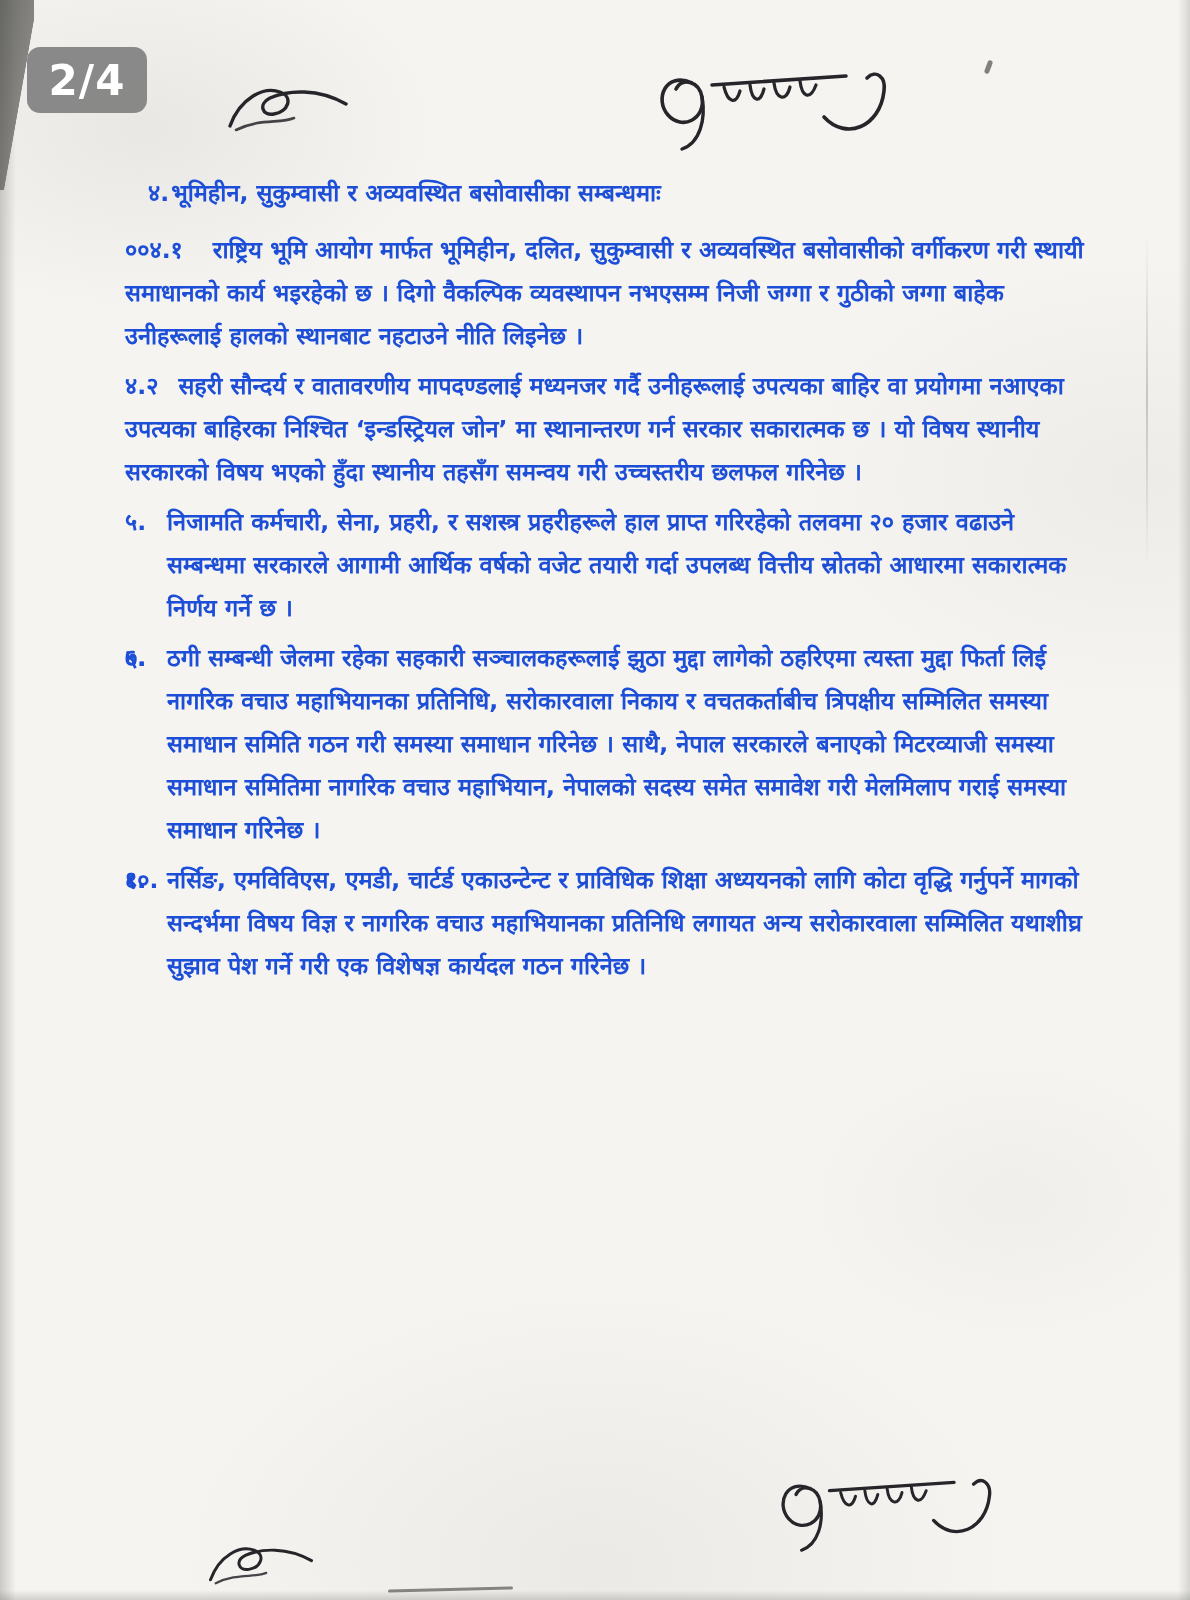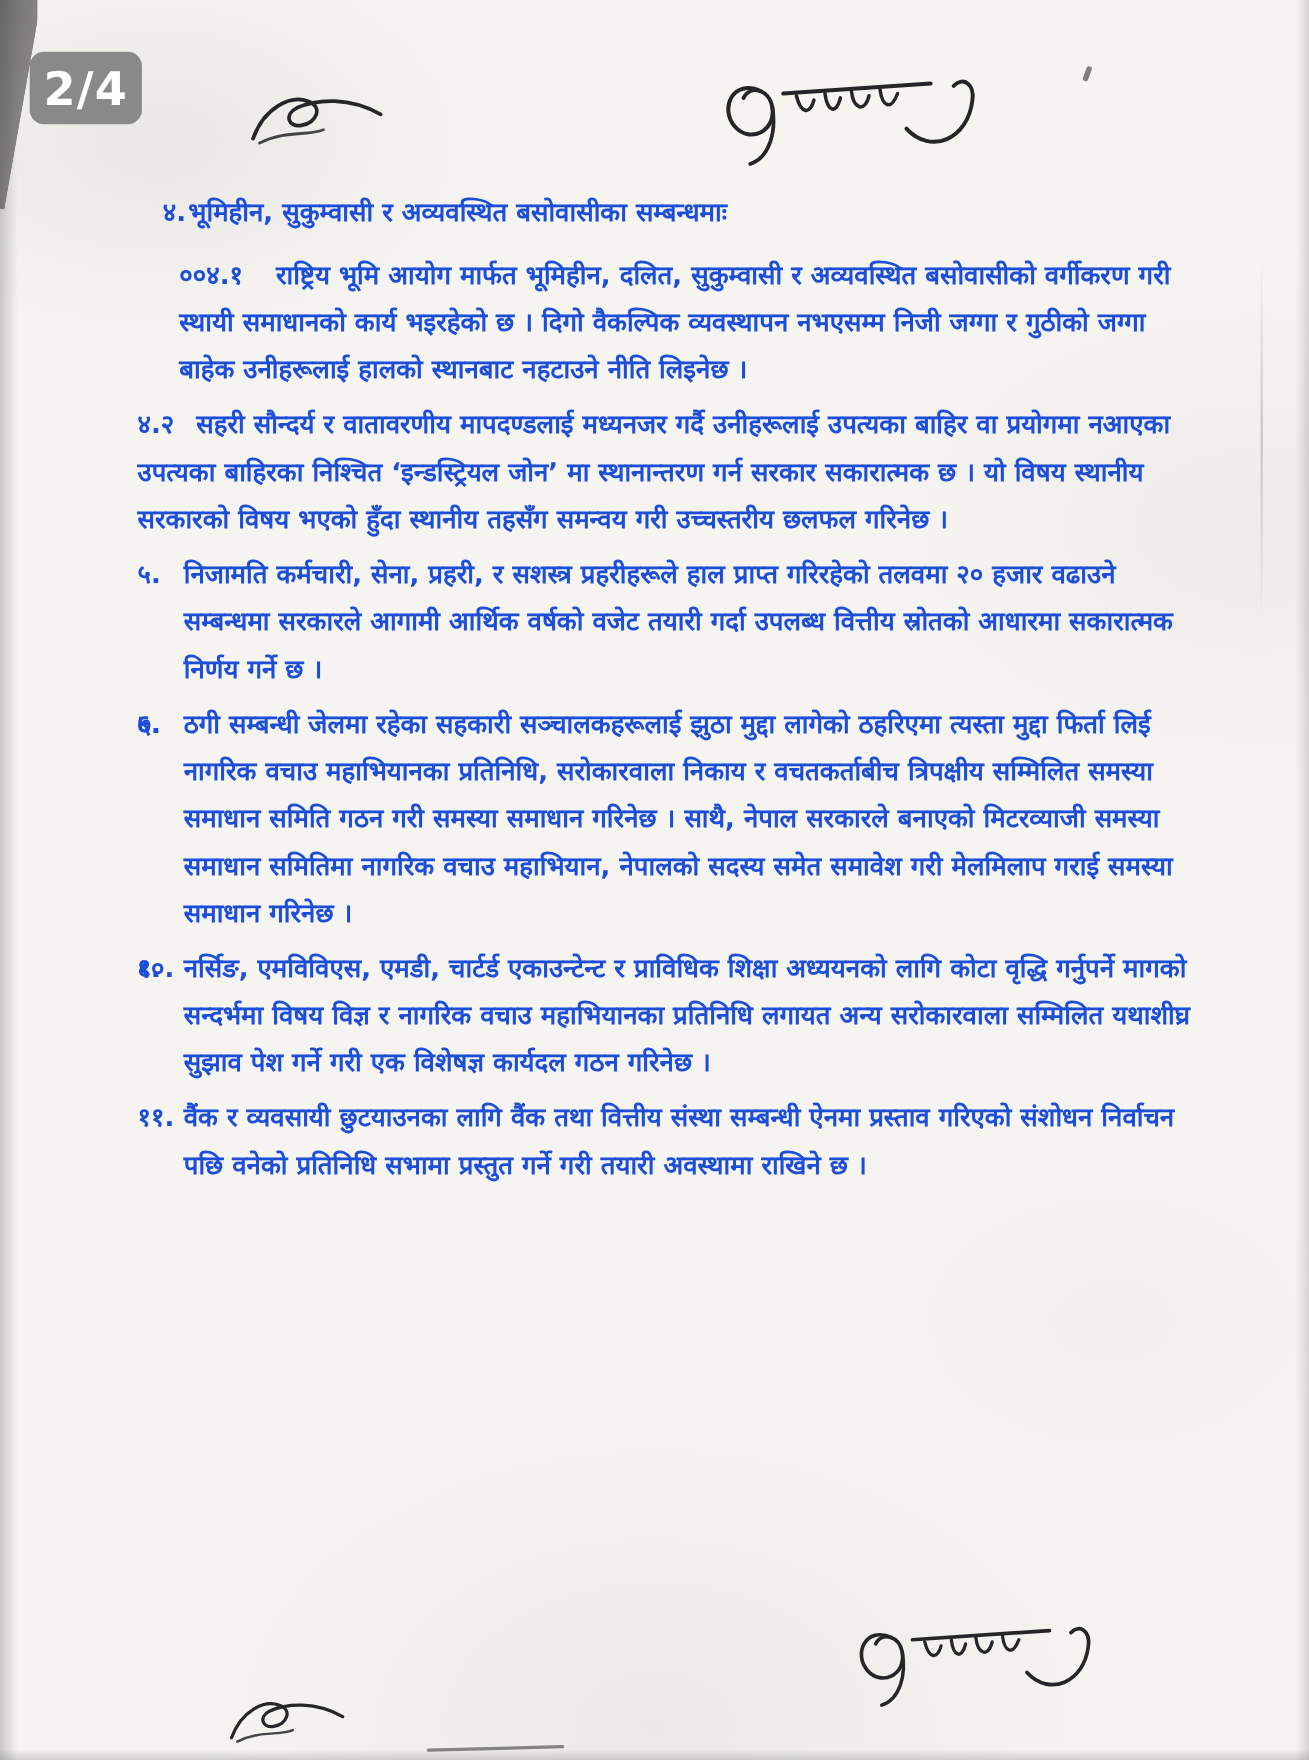--- a/index.html
+++ b/index.html
@@ -33,36 +33,36 @@
   }
   .edge-bottom {
     position:absolute; left:0; bottom:0; width:1190px; height:10px;
     background:linear-gradient(0deg, rgba(100,100,96,.25), transparent);
   }
   .crease-right {
     position:absolute; left:1146px; top:235px; width:2px; height:330px;
     background:linear-gradient(180deg, transparent, rgba(120,118,112,.35), transparent);
   }
   .page-badge {
-    position:absolute; left:27px; top:47px; width:102px; height:66px;
+    position:absolute; left:27px; top:47px; width:120px; height:66px;
     background:rgba(128,128,128,.92); border-radius:13px;
     display:flex; align-items:center; justify-content:center;
     color:#fff; font-size:42px; font-weight:bold; letter-spacing:1px;
   }
   .doc-body {
     position:absolute; left:125px; top:172px; width:965px;
     font-size:23.5px; line-height:43px; font-weight:600;
     color:#1d4ed8; text-align:left;
   }
   .doc-heading { margin:0 0 14px 23px; }
   .doc-heading .num { margin-right:2px; }
   .item { position:relative; margin-bottom:7px; }
   .item.main { padding-left:42px; }
   .item.main > .num { position:absolute; left:0; top:0; }
-  .item.sub1 { margin-left:38px; }
+  .item.sub1 { }
   .item.sub1 > .num { margin-right:30px; }
   .item.sub2 { }
   .item.sub2 > .num { margin-right:20px; }
   .sig { position:absolute; pointer-events:none; }
   .sig svg path { fill:none; stroke:#26262a; stroke-linecap:round; stroke-linejoin:round; }
   .sig-top-left   { left:222px; top:78px; }
   .sig-top-right  { left:648px; top:55px; }
   .sig-bottom-right { left:770px; top:1462px; }
   .sig-bottom-left  { left:202px; top:1538px; }
   .stray-mark {
@@ -142,24 +142,20 @@
 
   <div class="item main">
     <span class="num">९.</span>
   </div>
 
   <div class="item main">
     <span class="num">१०.</span>
     <span>नर्सिङ, एमविविएस, एमडी, चार्टर्ड एकाउन्टेन्ट र प्राविधिक शिक्षा अध्ययनको लागि कोटा वृद्धि गर्नुपर्ने मागको सन्दर्भमा विषय विज्ञ र नागरिक वचाउ महाभियानका प्रतिनिधि लगायत अन्य सरोकारवाला सम्मिलित यथाशीघ्र  सुझाव पेश गर्ने गरी एक विशेषज्ञ कार्यदल गठन गरिनेछ ।</span>
   </div>
 
-  <div class="item main">
-    <span class="num">११.</span>
-    <span>वैंक र व्यवसायी छुटयाउनका लागि वैंक तथा वित्तीय संस्था सम्बन्धी ऐनमा प्रस्ताव गरिएको संशोधन निर्वाचन पछि वनेको प्रतिनिधि सभामा प्रस्तुत गर्ने गरी तयारी अवस्थामा राखिने छ ।</span>
-  </div>
 
 </div>
 
 <div class="sig sig-bottom-right">
   <svg width="238" height="102" viewBox="0 0 256 108">
     <path d="M44,28 C18,16 6,44 20,60 C34,76 58,64 54,42 C51,26 34,22 28,34" stroke-width="3.6"></path>
     <path d="M54,42 C58,64 52,88 34,94" stroke-width="3.4"></path>
     <path d="M64,30 L198,21" stroke-width="3.6"></path>
     <path d="M76,32 C80,48 88,50 92,36" stroke-width="3.2"></path>
     <path d="M102,30 C104,46 112,50 116,34" stroke-width="3.2"></path>

